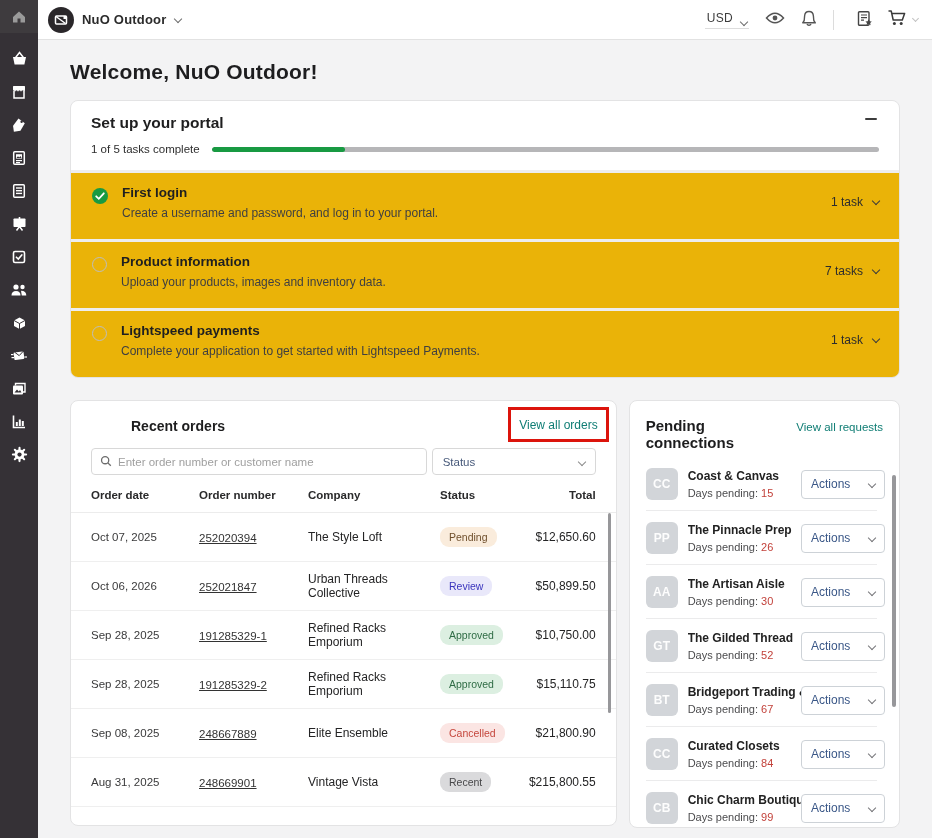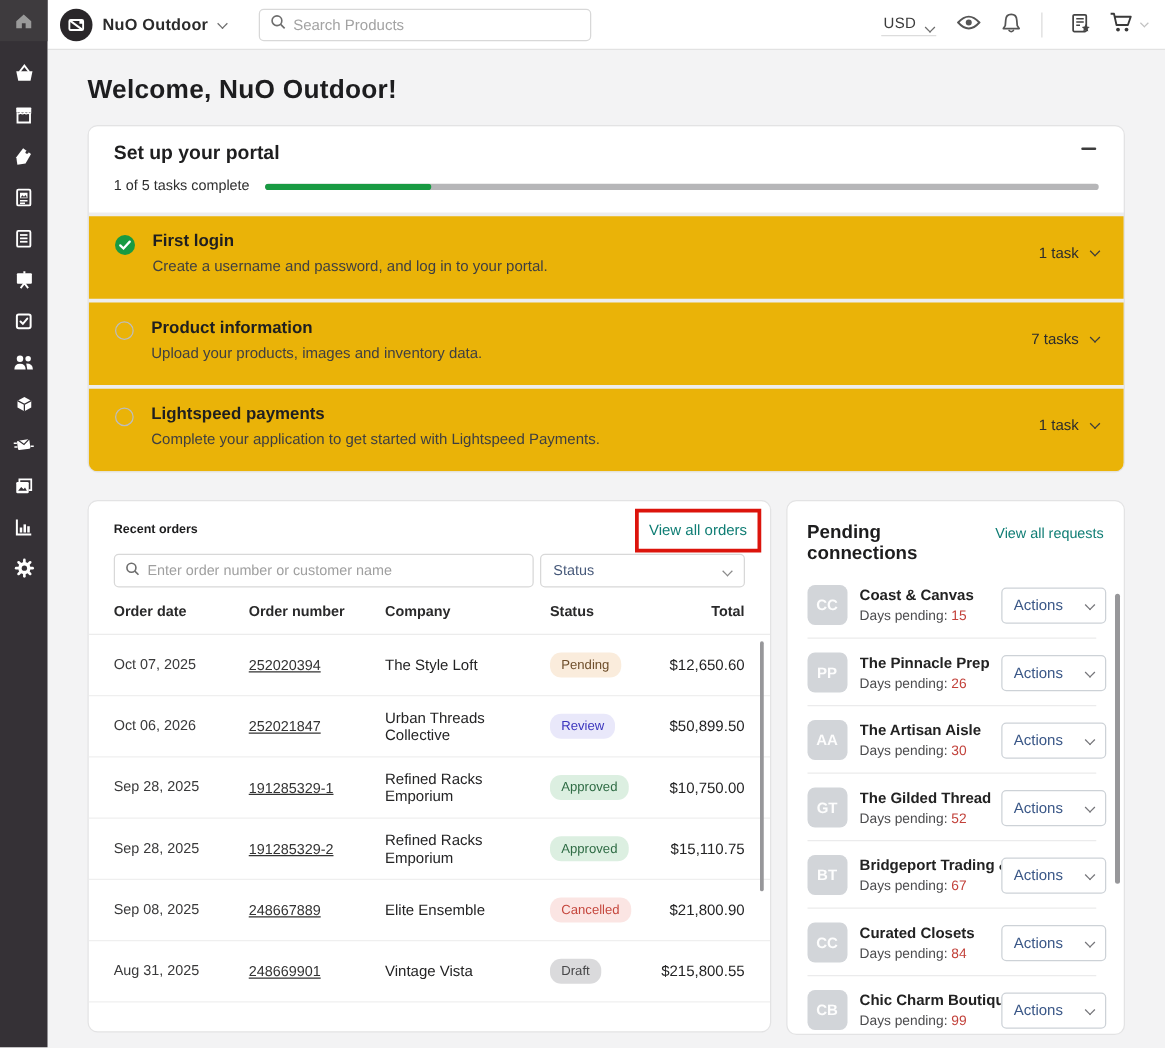--- a/index.html
+++ b/index.html
@@ -53,21 +53,21 @@
   .task-desc { font-size:12px; color:#3f3f41; margin-top:6px; }
   .task-right { display:flex; align-items:center; gap:10px; margin-top:10px; cursor:pointer; }
   .task-count { font-size:12px; color:#2c2c2d; white-space:nowrap; }
   .task-right .chev { margin-left:0; border-color:#3c3c3c; }
 
   
   .columns { display:flex; gap:12px; margin-top:22px; align-items:flex-start; }
 
   .orders-card { position:relative; width:548px; height:426px; background:#fff; border:1px solid #e3e3e4; border-radius:8px; overflow:hidden; }
   .orders-head { display:flex; align-items:center; justify-content:space-between; padding:17px 20px 0 20px; }
-  .card-title { font-size:10px; font-weight:800; color:#1d1d1e; }
+  .card-title { font-size:14px; font-weight:800; color:#1d1d1e;margin-left:40px; }
   .annotation-box { position:absolute; top:6px; right:7px; border:3px solid #dc140c; padding:5px 8px 6px 8px; background:transparent; }
   .link { font-size:12px; color:#0f7d74; text-decoration:none; cursor:pointer; white-space:nowrap; }
   .filters { display:flex; align-items:flex-end; justify-content:space-between; padding:14px 20px 0 20px; }
   .order-search { width:336px; height:27px; border:1px solid #d8d8d8; border-radius:4px; display:flex; align-items:center; padding:0 8px; }
   .order-search input { border:none; outline:none; width:100%; font-size:11.5px; color:#444; margin-left:6px; font-family:"Liberation Sans",sans-serif; }
   .order-search input::placeholder { color:#9f9f9f; }
   .status-select { width:164px; height:27px; border:1px solid #d8d8d8; border-radius:4px; display:flex; align-items:center; justify-content:space-between; padding:0 10px; cursor:pointer; }
   .status-select span { font-size:11.5px; color:#47597a; }
   .status-select .chev { border-color:#8b8b8b; margin:0; }
 
@@ -247,27 +247,20 @@
   <header class="topbar">
     <div class="logo">
       <svg width="16" height="16" viewBox="0 0 16 16">
           <rect x="2.5" y="4" width="11" height="8" rx="1" stroke="#fff" stroke-width="1.5" fill="none"></rect>
           <path d="M3 4.5 L12.5 11.5" stroke="#fff" stroke-width="1.5"></path>
           <rect x="10.5" y="4" width="3" height="3" fill="#fff"></rect>
         </svg>
     </div>
     <span class="account-name">NuO Outdoor</span>
     <span class="chev"></span>
-    <div class="top-search">
-      <span><svg width="13" height="13" viewBox="0 0 14 14">
-            <circle cx="6" cy="6" r="4.2" stroke="#6d6d6d" stroke-width="1.4" fill="none"></circle>
-            <path d="M9.2 9.2 L12.6 12.6" stroke="#6d6d6d" stroke-width="1.4"></path>
-          </svg></span>
-      <input type="text" placeholder="Search Products" style="">
-    </div>
     <div class="top-spacer"></div>
     <div class="currency">
       <span>USD</span>
       <span class="chev"></span>
     </div>
     <button class="icon-btn">
       <span><svg width="20" height="14" viewBox="0 0 20 14">
             <path d="M1.5 7 Q10 -2.5 18.5 7 Q10 16.5 1.5 7 Z" stroke="#555" stroke-width="1.5" fill="none"></path>
             <circle cx="10" cy="7" r="2.4" fill="#555"></circle>
           </svg></span>
@@ -424,21 +417,21 @@
           <div class="cell-date">Sep 08, 2025</div>
           <div class="cell-number"><a>248667889</a></div>
           <div class="cell-company">Elite Ensemble</div>
           <div><span class="badge" style="background: rgb(251, 229, 227); color: rgb(197, 71, 61);">Cancelled</span></div>
           <div class="cell-total">$21,800.90</div>
         </div>
         <div class="tbl-row">
           <div class="cell-date">Aug 31, 2025</div>
           <div class="cell-number"><a>248669901</a></div>
           <div class="cell-company">Vintage Vista</div>
-          <div><span class="badge" style="background: rgb(218, 218, 220); color: rgb(72, 72, 74);">Draft</span></div>
+          <div><span class="badge" style="background: rgb(218, 218, 220); color: rgb(72, 72, 74);">Recent</span></div>
           <div class="cell-total">$215,800.55</div>
         </div>
 
         <div class="v-scroll orders-scroll"></div>
       </section>
 
       <section class="pending-card">
         <div class="pending-head">
           <div class="pending-title">Pending connections</div>
           <a class="link">View all requests</a>

